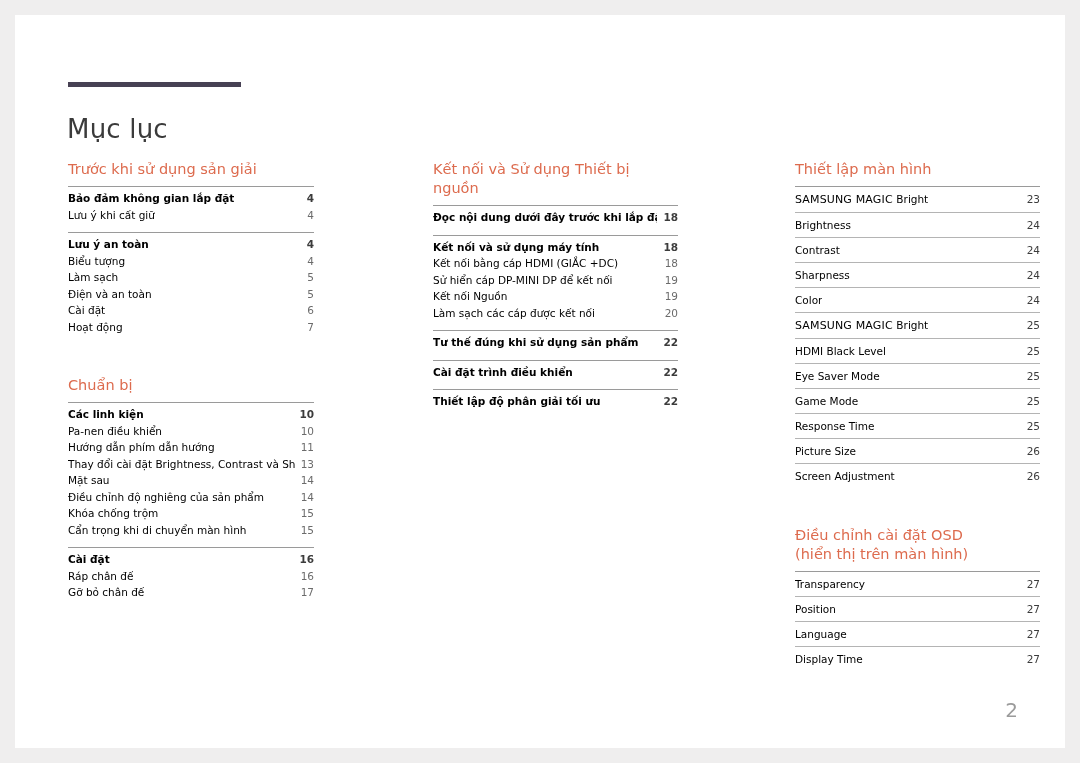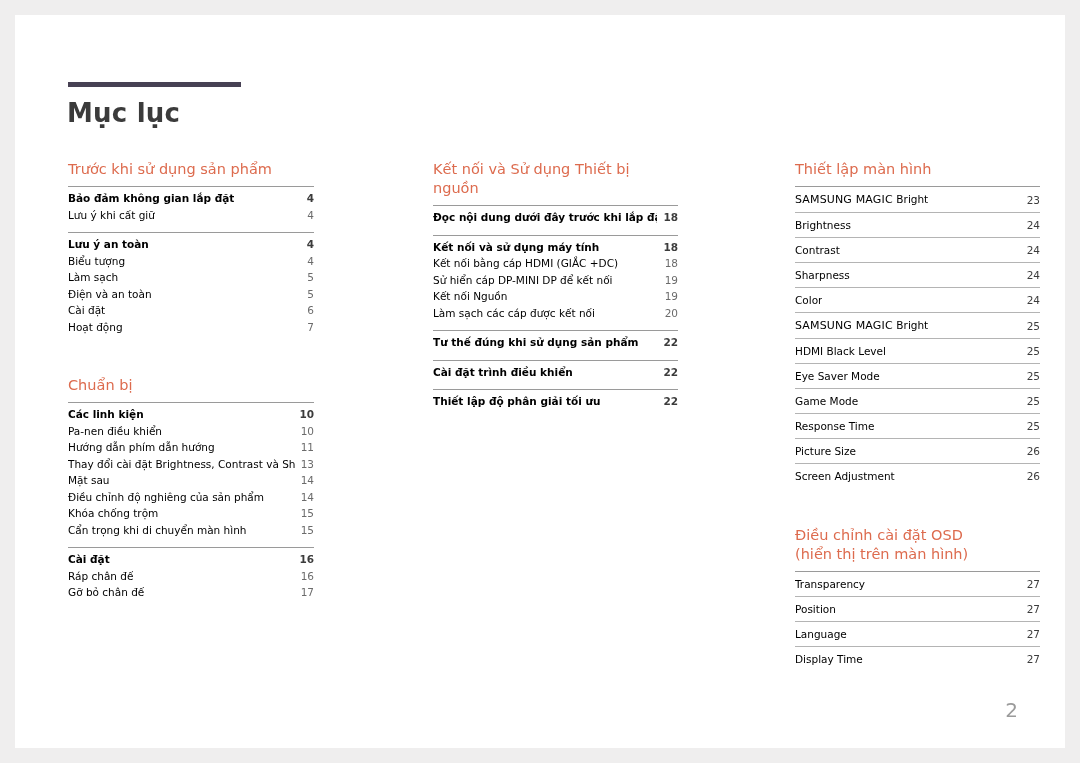--- a/index.html
+++ b/index.html
@@ -28,23 +28,23 @@
     position: absolute;
     left: 53px;
     top: 67px;
     width: 173px;
     height: 5px;
     background: #474154;
   }
   .page-title {
     position: absolute;
     left: 52px;
-    top: 64px;
+    top: 80px;
     font-size: 26px;
-    font-weight: 700;
+    font-weight: 400;
     color: #3b3b3b;
     letter-spacing: 0.2px;
     line-height: 34px;
   }
 
   
   .columns {
     position: absolute;
     left: 53px;
     top: 145px;
@@ -70,21 +70,21 @@
   }
 
   .group {
     border-top: 1px solid #9a9a9a;
     padding-top: 3px;
     padding-bottom: 3px;
   }
 
   .entry {
     display: flex;
-    align-items: flex-end;
+    align-items: flex-start;
     justify-content: space-between;
     font-size: 10.5px;
     line-height: 16.5px;
     color: #8c8c8c;
     white-space: nowrap;
   }
   .entry .etitle {
     overflow: hidden;
     text-overflow: clip;
   }
@@ -132,21 +132,21 @@
 <body>
 
 <div class="page">
 
   <div class="title-rule"></div>
   <h1 class="page-title">Mục lục</h1>
 
   <div class="columns">
     <div class="col col-1">
         <div class="section">
-          <div class="section-head">Trước khi sử dụng sản phẩm</div>
+          <div class="section-head">Trước khi sử dụng sản giải</div>
           <div>
             <div class="group">
               <a class="entry lead" href="#" style="text-decoration: none; color: inherit;">
                 <span class="etitle">Bảo đảm không gian lắp đặt</span>
                 <span class="epage">4</span>
               </a>
               <a class="entry" href="#" style="text-decoration: none; color: inherit;">
                 <span class="etitle">Lưu ý khi cất giữ</span>
                 <span class="epage">4</span>
               </a>

